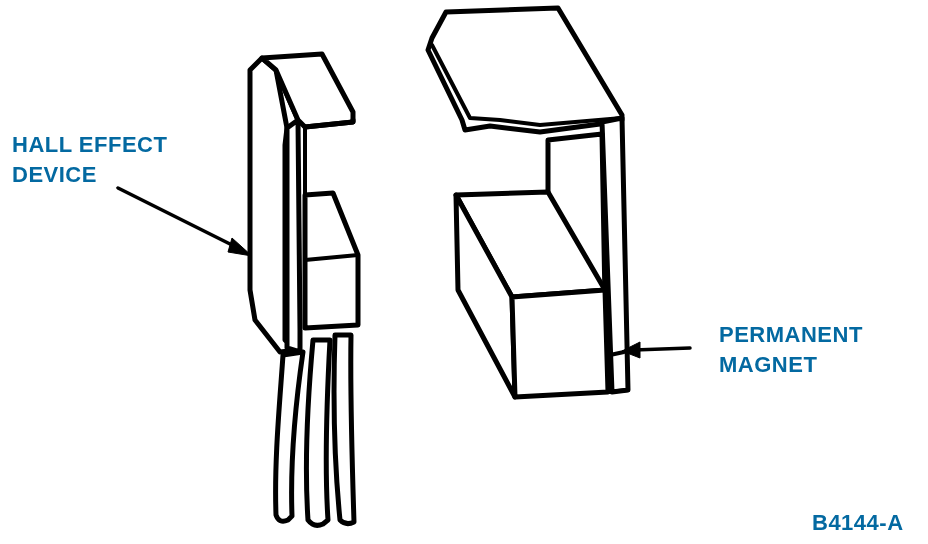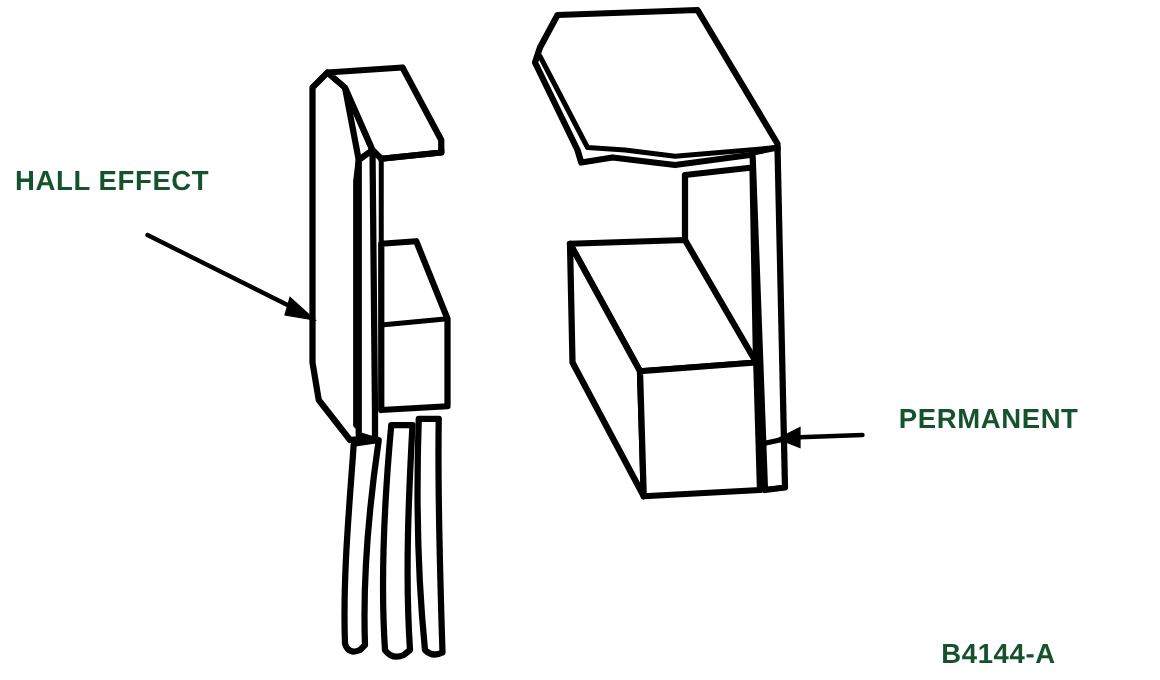--- a/index.html
+++ b/index.html
@@ -7,30 +7,30 @@
   .canvas { position: absolute; left: 0; top: 0; width: 928px; height: 544px; }
   svg.art { position: absolute; left: 0; top: 0; }
   svg.art .ln { fill: #ffffff; stroke: #000000; stroke-width: 5; stroke-linejoin: round; stroke-linecap: round; }
   svg.art .ln-thin { fill: none; stroke: #000000; stroke-width: 4; stroke-linejoin: round; stroke-linecap: round; }
   svg.art .arrow { fill: none; stroke: #000000; stroke-width: 3.5; stroke-linecap: round; }
   svg.art .head { fill: #000000; stroke: #000000; stroke-width: 1; }
   .label {
     position: absolute;
     font-family: "Liberation Sans", sans-serif;
     font-weight: bold;
-    color: #14532d;
+    color: #0369a1;
     font-size: 22px;
     line-height: 30px;
     letter-spacing: 0.5px;
     white-space: nowrap;
   }
   .label span { display: block; }
   #lbl-hall { left: 12px; top: 130px; }
   #lbl-magnet { left: 703px; top: 320px; margin-left: 16px; }
-  #lbl-fig { left: 753px; top: 508px; font-size: 22px; letter-spacing: 0.5px; }
+  #lbl-fig { left: 812px; top: 508px; font-size: 22px; letter-spacing: 0.5px; }
 </style>
 </head>
 <body>
 
 <div class="canvas">
 
   <svg class="art" width="928" height="544" viewBox="0 0 928 544">
 
     <g>
 
@@ -78,20 +78,22 @@
     </g>
 
     <g>
       <path class="arrow" d="M690,348 L634,350"></path>
       <path class="head" d="M622,351 L640,342 L640,358 Z"></path>
     </g>
   </svg>
 
   <div class="label" id="lbl-hall">
     <span>HALL EFFECT</span>
+    <span>DEVICE</span>
   </div>
 
   <div class="label" id="lbl-magnet">
     <span>PERMANENT</span>
+    <span>MAGNET</span>
   </div>
 
   <div class="label" id="lbl-fig">B4144-A</div>
 </div>
 
 </body></html>

